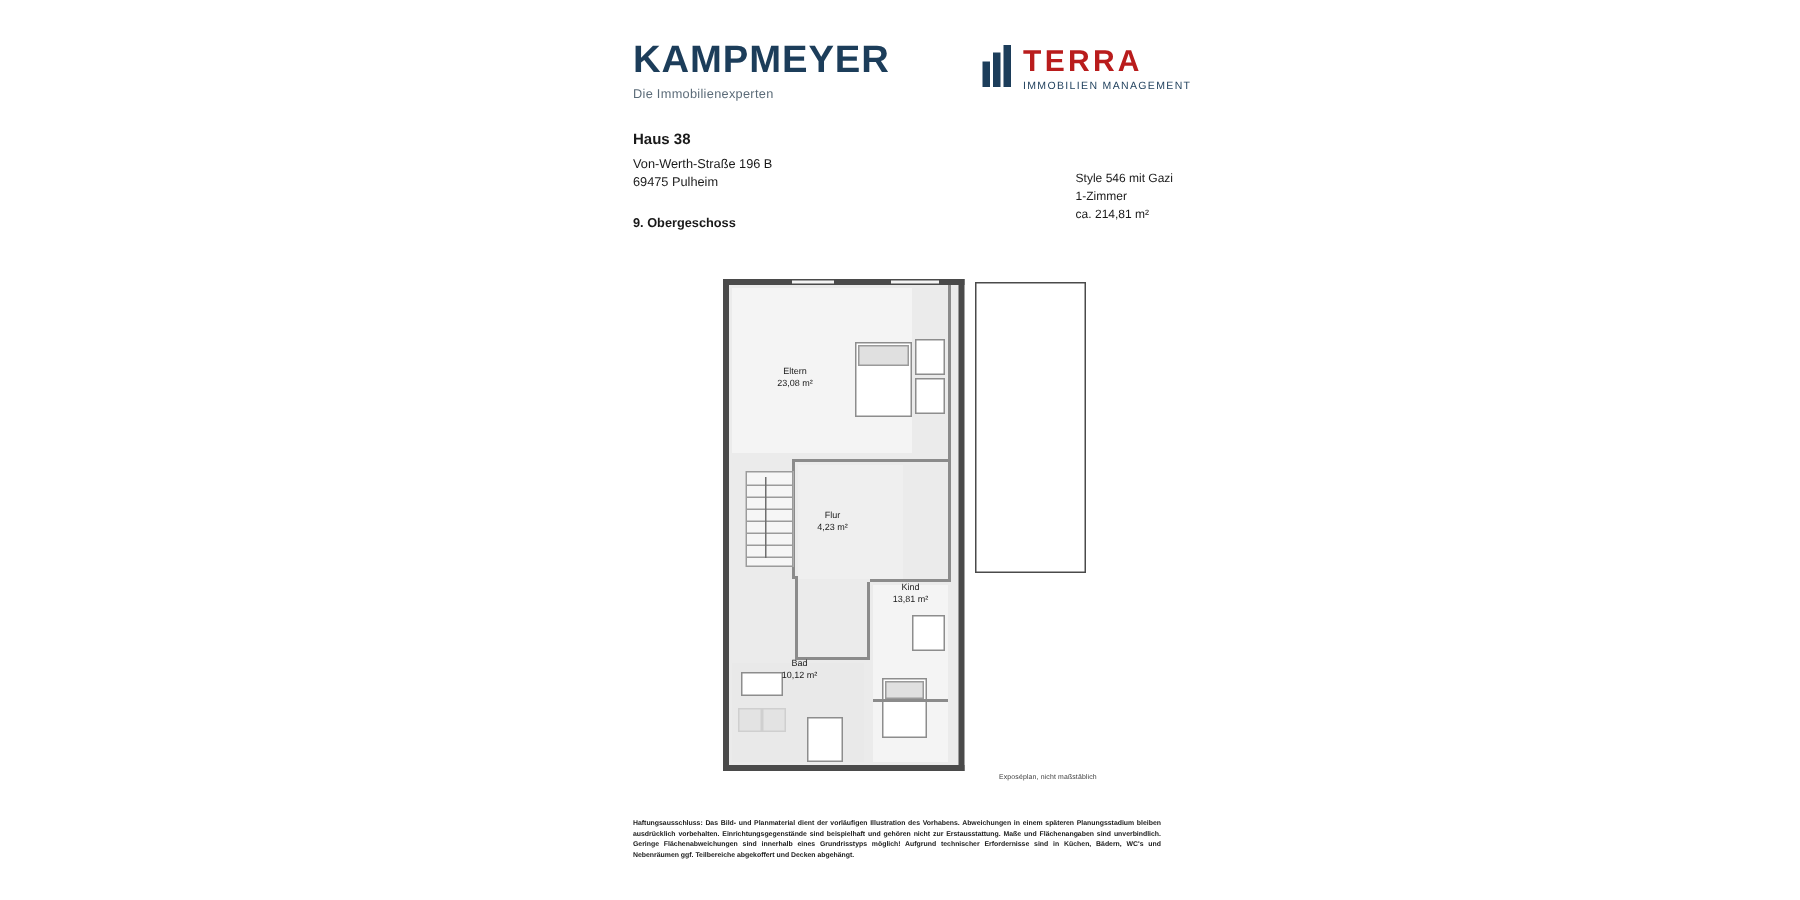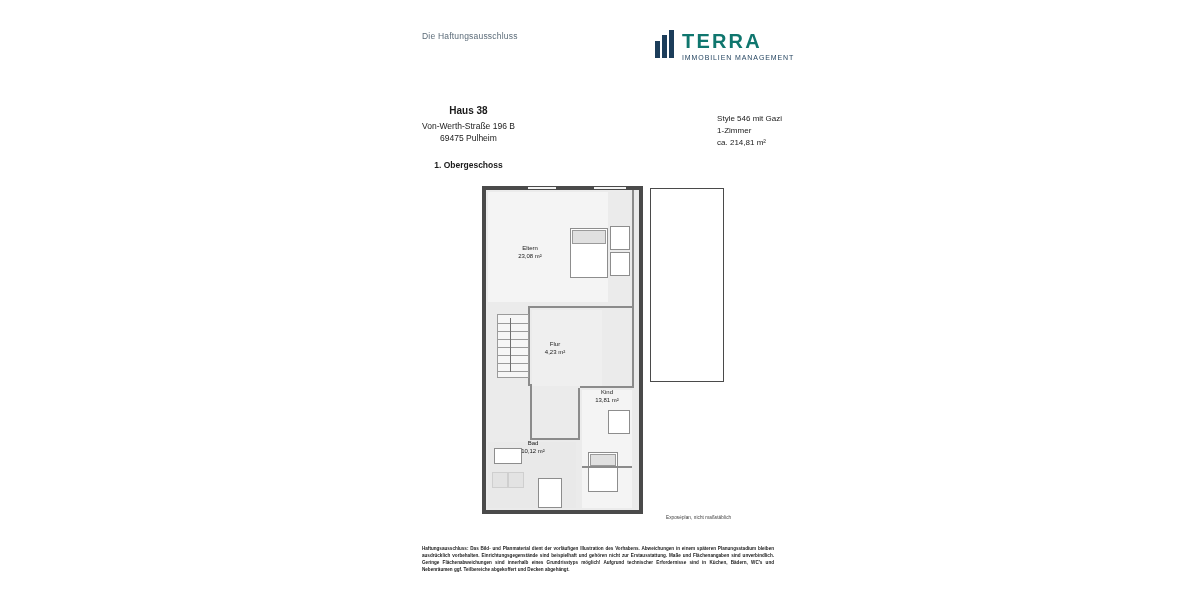--- a/index.html
+++ b/index.html
@@ -66,39 +66,38 @@
     background: #1c3d5a;
     margin-right: 2px;
   }
   .terra-bars span.b1 { height: 17px; }
   .terra-bars span.b2 { height: 23px; }
   .terra-bars span.b3 { height: 28px; }
   .terra-text .terra-name {
     font-weight: bold;
     font-size: 20px;
     letter-spacing: 2.2px;
-    color: #0f766e;
+    color: #b91c1c;
     line-height: 1;
     margin-top: 1px;
   }
   .terra-text .terra-sub {
     font-size: 7px;
     letter-spacing: 0.9px;
     color: #1c3d5a;
     margin-top: 3px;
   }
 
   
   .title-block {
     position: absolute;
     left: 422px;
-    top: 104px;
+    top: 87px;
     font-size: 8.5px;
     line-height: 1.45;
-    text-align: center;
   }
   .title-block .house {
     font-weight: bold;
     font-size: 10px;
     margin-bottom: 1px;
   }
   .title-block .floor {
     margin-top: 15px;
     font-weight: bold;
     font-size: 8.5px;
@@ -193,40 +192,41 @@
     color: #1a1a1a;
     text-align: justify;
   }
 </style>
 </head>
 <body>
 
 <div class="page">
 
   <div class="logo-kampmeyer">
-    <div class="km-sub">Die Haftungsausschluss</div>
+    <div class="km-name">KAMPMEYER</div>
+    <div class="km-sub">Die Immobilienexperten</div>
   </div>
 
   <div class="logo-terra">
     <span class="terra-bars">
       <span class="b1"></span>
         <span class="b2"></span>
         <span class="b3"></span>
     </span>
     <span class="terra-text">
       <div class="terra-name">TERRA</div>
       <div class="terra-sub">IMMOBILIEN MANAGEMENT</div>
     </span>
   </div>
 
   <div class="title-block">
     <div class="house">Haus 38</div>
     <div>Von-Werth-Straße 196 B</div>
     <div>69475 Pulheim</div>
-    <div class="floor">1. Obergeschoss</div>
+    <div class="floor">9. Obergeschoss</div>
   </div>
 
   <div class="meta-block">
     <div>Style 546 mit Gazi</div>
     <div>1-Zimmer</div>
     <div>ca. 214,81 m²</div>
   </div>
 
   <div class="plan">
 

